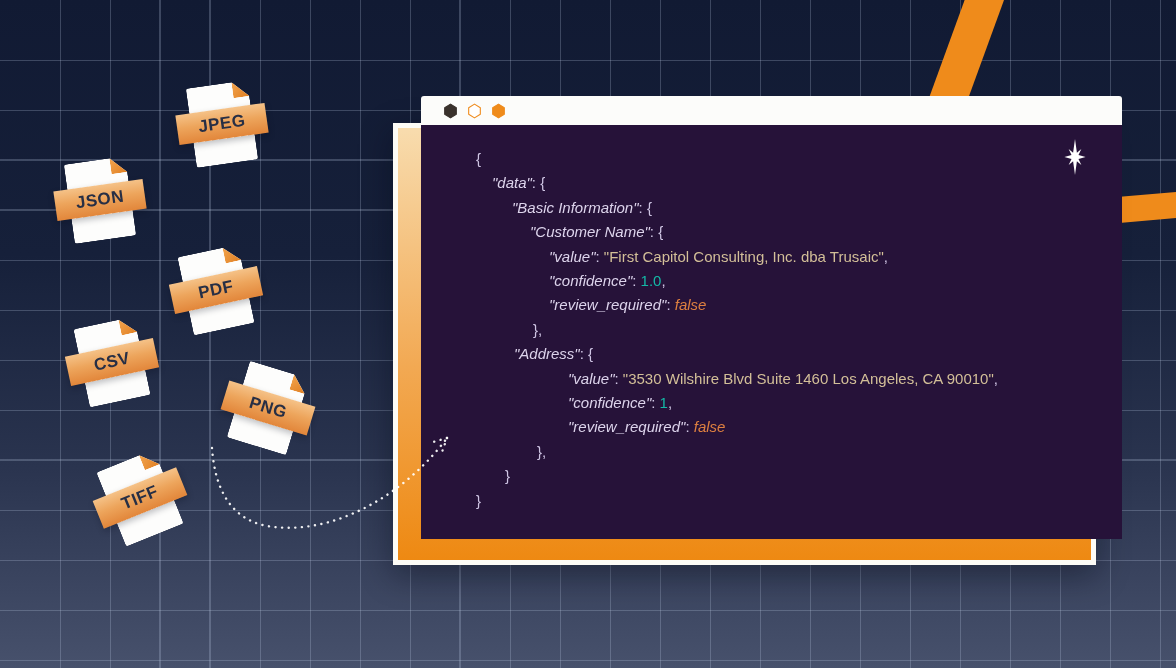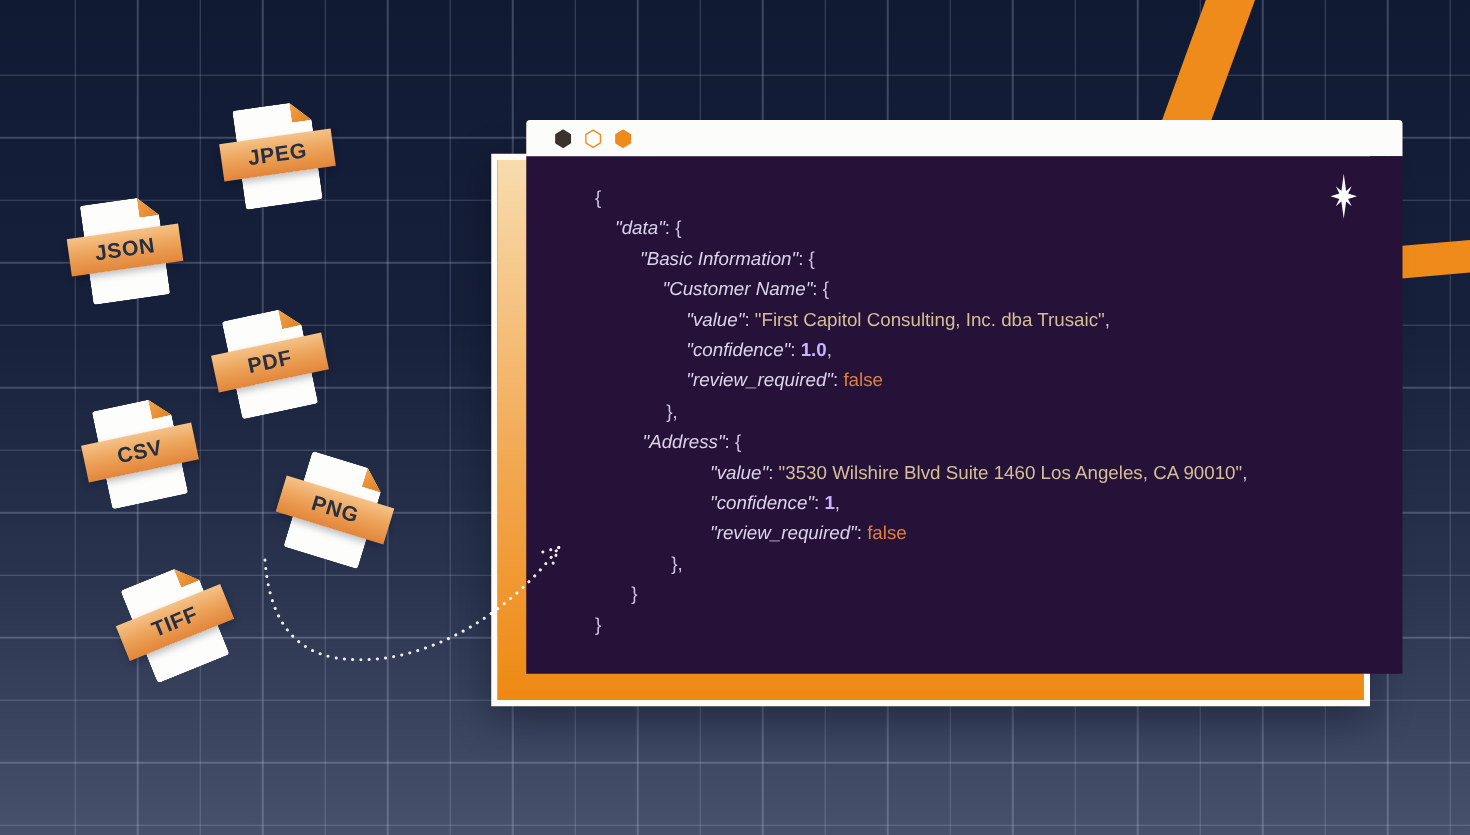--- a/index.html
+++ b/index.html
@@ -77,22 +77,22 @@
     position:absolute;left:0;top:29px;width:100%;height:414px;background:#261239;
     box-sizing:border-box;padding-top:22px;
   }
   .code-line{
     line-height:24.4px;font-size:15px;white-space:pre;
     color:#ddd4ec;
   }
   .tk-k{color:#ddd4ec;font-style:italic;}
   .tk-p{color:#cfc5e4;}
   .tk-s{color:#d3bf98;}
-  .tk-n{color:#c4b5fd;font-weight:bold;}
-  .tk-b{color:#de8040;}
+  .tk-n{color:#14b8a6;}
+  .tk-b{color:#de8040;font-style:italic;}
   .sparkle{position:absolute;right:36px;top:14px;width:22px;height:36px;}
   .sparkle path{fill:#ffffff;}
 
   
   .arrow-overlay{position:absolute;inset:0;z-index:6;pointer-events:none;}
   .arrow-overlay path{
     fill:none;stroke:#ffffff;stroke-width:2.4;stroke-linecap:round;
     stroke-dasharray:0.1 6.5;opacity:.92;
   }
 </style>

